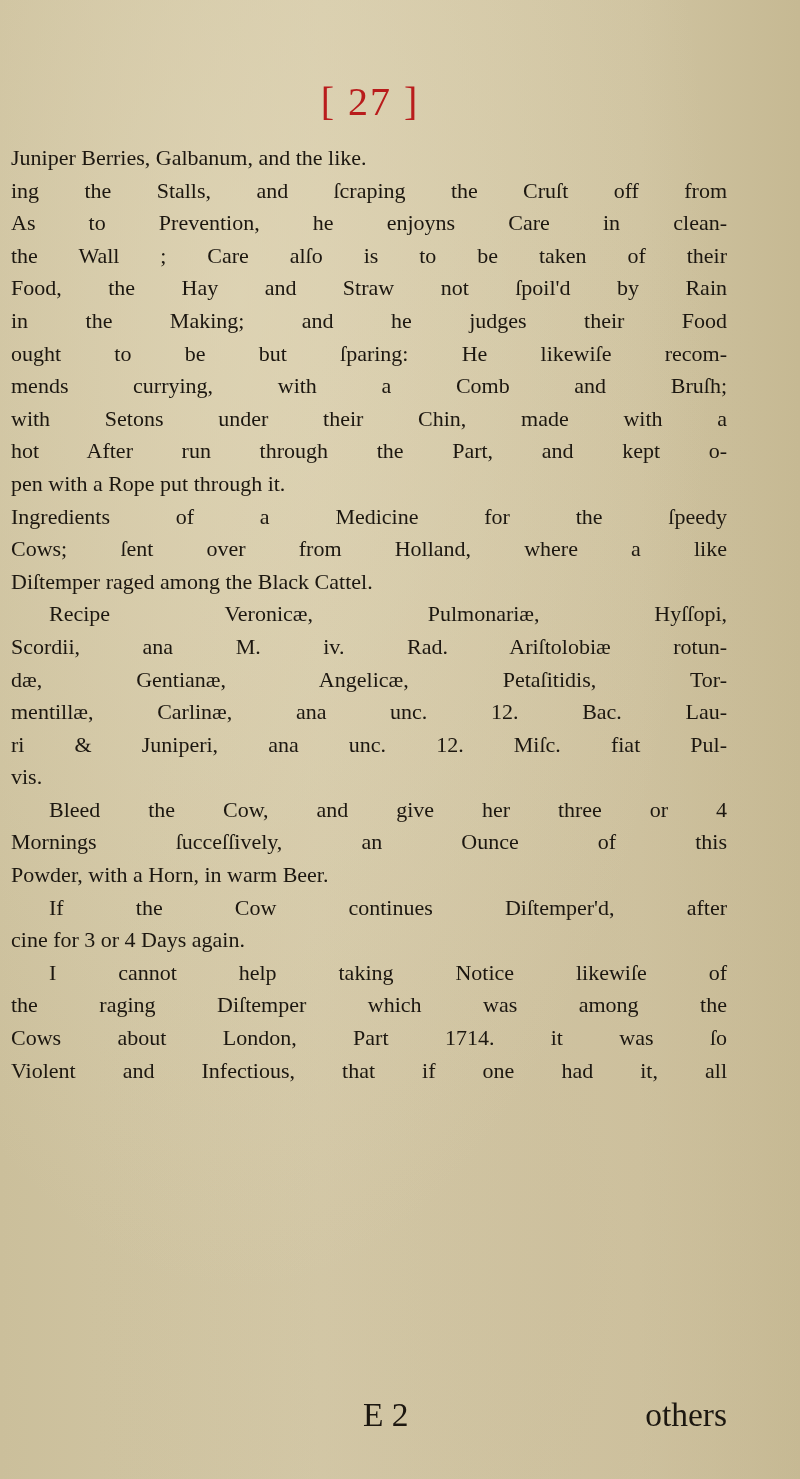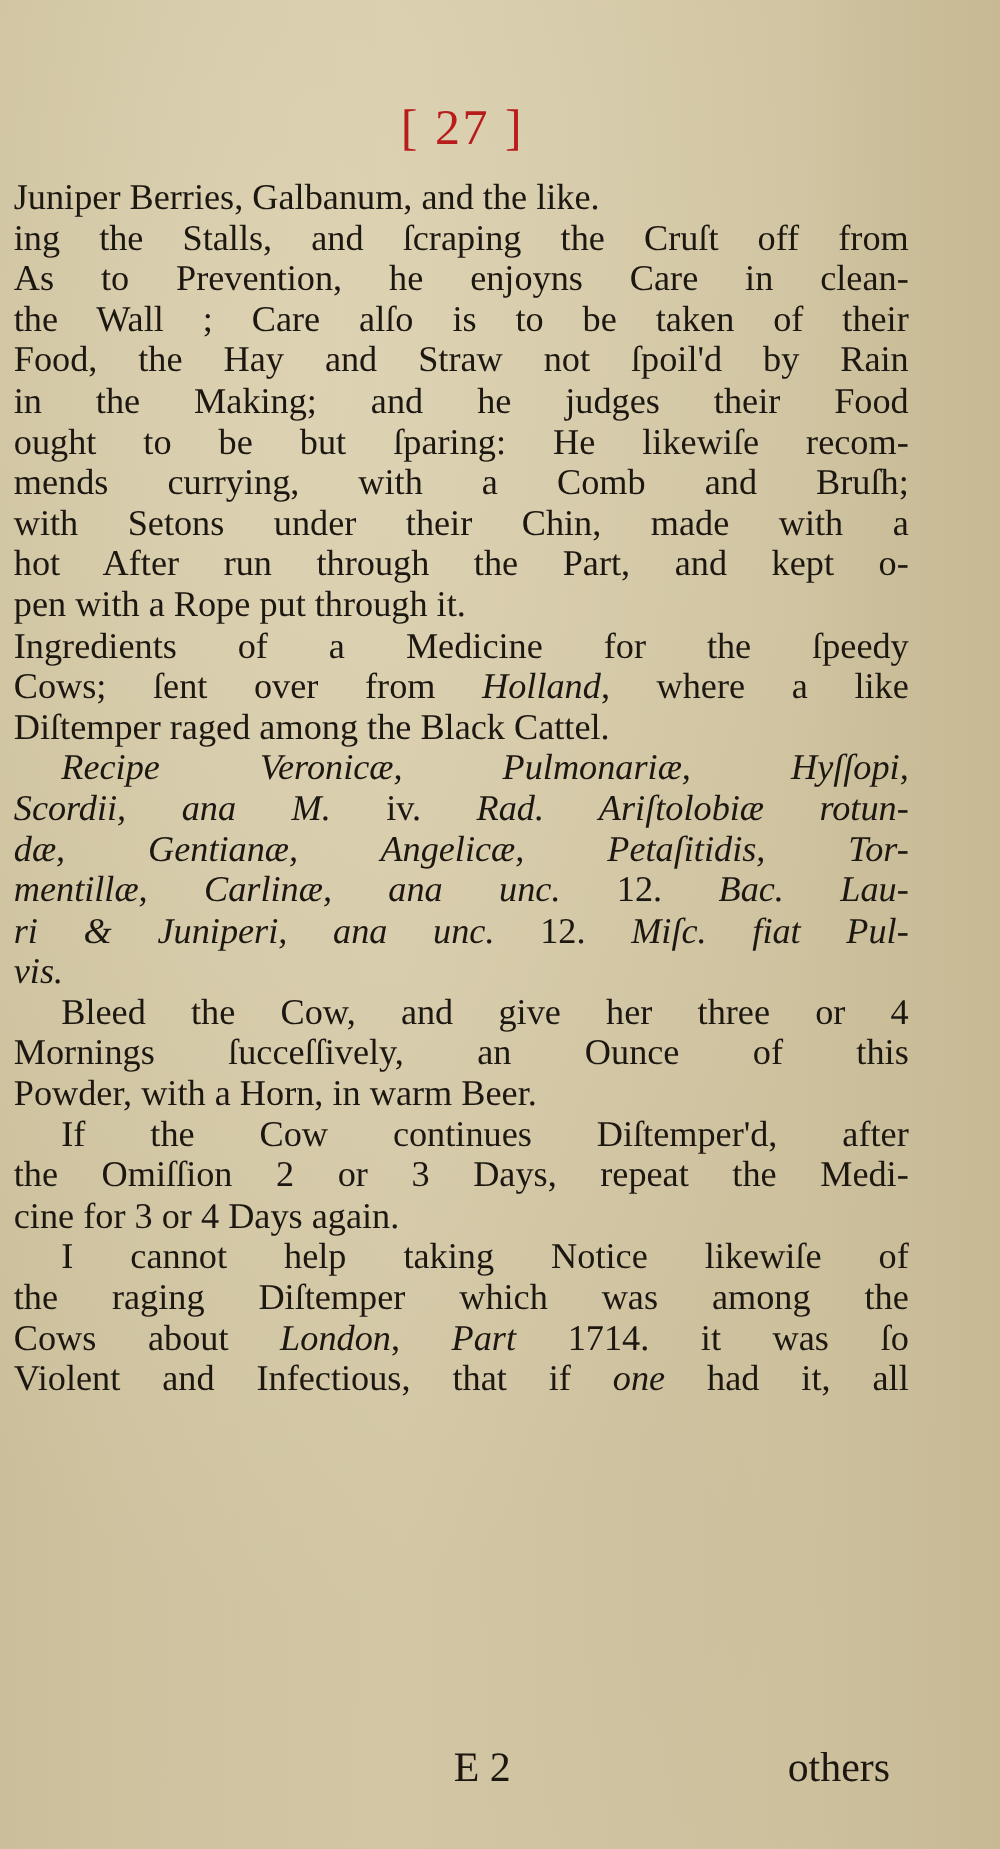--- a/index.html
+++ b/index.html
@@ -14,35 +14,35 @@
     color: #1c1710;
     position: relative;
   }
   .page-number {
     position: absolute; top: 82px; left: 300px; width: 140px;
     text-align: center; font-size: 40px; line-height: 1; letter-spacing: 2px;
     color: #b91c1c;
   }
   .text-block {
     position: absolute; top: 142px; left: 11px; width: 716px;
-    font-size: 29px; line-height: 32.6px;
+    font-size: 22px; line-height: 32.6px;
   }
   .line {
     display: block; white-space: nowrap; height: 32.6px;
     text-align: justify; text-align-last: justify;
   }
   .line.last { text-align-last: left; }
   .line.indent { padding-left: 38px; }
-  .it { font-style: italic; }
+  .it { }
   .footer {
     position: absolute; top: 1396px; left: 11px; width: 716px; height: 40px;
     font-size: 33.5px;
   }
   .signature { position: absolute; left: 352px; top: 0; }
-  .catchword { position: absolute; right: 15px; top: 0; text-align: center; }
+  .catchword { position: absolute; right: 0; top: 0; text-align: center; }
 </style>
 </head>
 <body>
 
 <div class="page-number">[ 27 ]</div>
 
 <div class="text-block" id="text-block">
     <span class="line last"><span>Juniper Berries,  Galbanum,  and the like.</span></span>
     <span class="line"><span>ing the Stalls,  and ſcraping the Cruſt off from</span></span>
     <span class="line"><span>As to Prevention, he enjoyns Care in clean-</span></span>
@@ -60,21 +60,20 @@
     <span class="line indent"><span class="it">Recipe Veronicæ, Pulmonariæ, Hyſſopi,</span></span>
     <span class="line"><span class="it">Scordii, ana M.</span><span> iv. </span><span class="it">Rad. Ariſtolobiæ rotun-</span></span>
     <span class="line"><span class="it">dæ, Gentianæ, Angelicæ, Petaſitidis, Tor-</span></span>
     <span class="line"><span class="it">mentillæ, Carlinæ, ana unc.</span><span> 12. </span><span class="it">Bac. Lau-</span></span>
     <span class="line"><span class="it">ri &amp; Juniperi, ana unc.</span><span> 12. </span><span class="it">Miſc. fiat Pul-</span></span>
     <span class="line last"><span class="it">vis.</span></span>
     <span class="line indent"><span>Bleed the Cow, and give her three or 4</span></span>
     <span class="line"><span>Mornings ſucceſſively, an Ounce of this</span></span>
     <span class="line last"><span>Powder, with a Horn, in warm Beer.</span></span>
     <span class="line indent"><span>If the Cow continues Diſtemper'd, after</span></span>
-    <span class="line"><span>the Omiſſion 2 or 3 Days, repeat the Medi-</span></span>
     <span class="line last"><span>cine for 3 or 4 Days again.</span></span>
     <span class="line indent"><span>I cannot help taking Notice likewiſe of</span></span>
     <span class="line"><span>the raging Diſtemper which was among the</span></span>
     <span class="line"><span>Cows about </span><span class="it">London</span><span>, </span><span class="it">Part</span><span> 1714. it was ſo</span></span>
     <span class="line"><span>Violent and Infectious, that if </span><span class="it">one</span><span> had it, all</span></span>
   </div>
 
 <div class="footer">
   <span class="signature">E 2</span>
   <span class="catchword">others</span>

